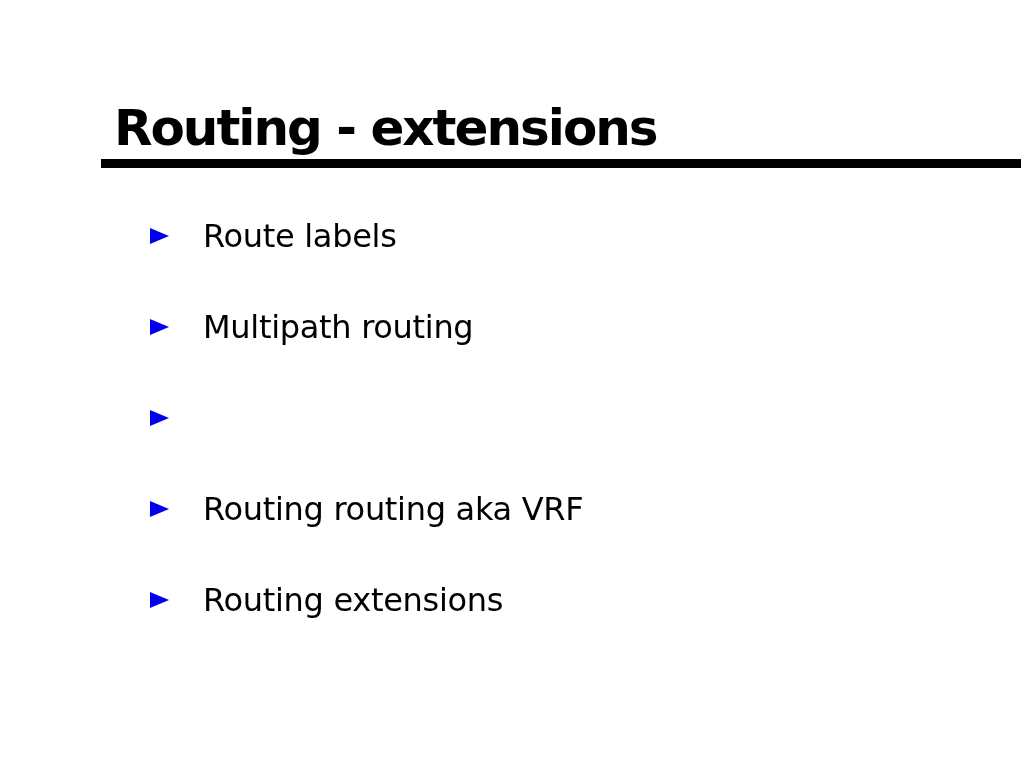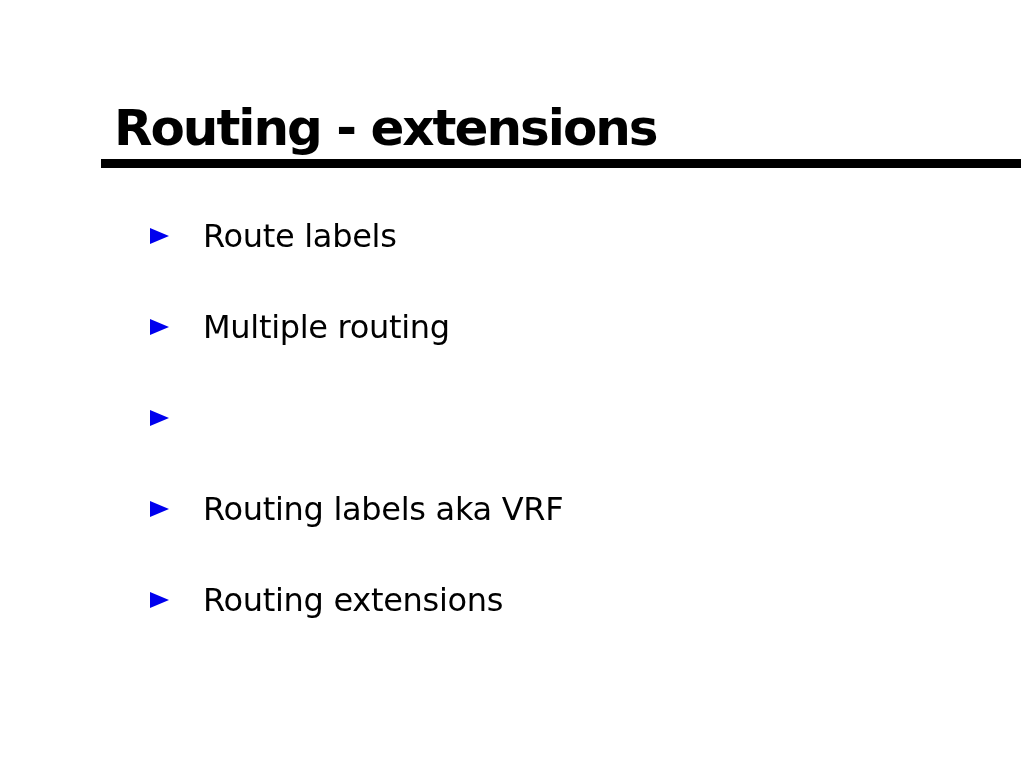--- a/index.html
+++ b/index.html
@@ -71,30 +71,30 @@
   <h1 class="slide-title">Routing - extensions</h1>
   <div class="title-rule"></div>
   <ul class="bullet-list">
   <li class="bullet-item" style="top: 154px;">
     <span class="bullet-triangle-icon"></span>
     <span class="bullet-label">Route labels</span>
   </li>
 
   <li class="bullet-item" style="top: 245px;">
     <span class="bullet-triangle-icon"></span>
-    <span class="bullet-label">Multiple routing</span>
+    <span class="bullet-label">Multipath routing</span>
   </li>
 
   <li class="bullet-item" style="top: 336px;">
     <span class="bullet-triangle-icon"></span>
   </li>
 
   <li class="bullet-item" style="top: 427px;">
     <span class="bullet-triangle-icon"></span>
-    <span class="bullet-label">Routing labels aka VRF</span>
+    <span class="bullet-label">Routing routing aka VRF</span>
   </li>
 
   <li class="bullet-item" style="top: 518px;">
     <span class="bullet-triangle-icon"></span>
     <span class="bullet-label">Routing extensions</span>
   </li>
 </ul>
 </div>
 
 </body></html>

